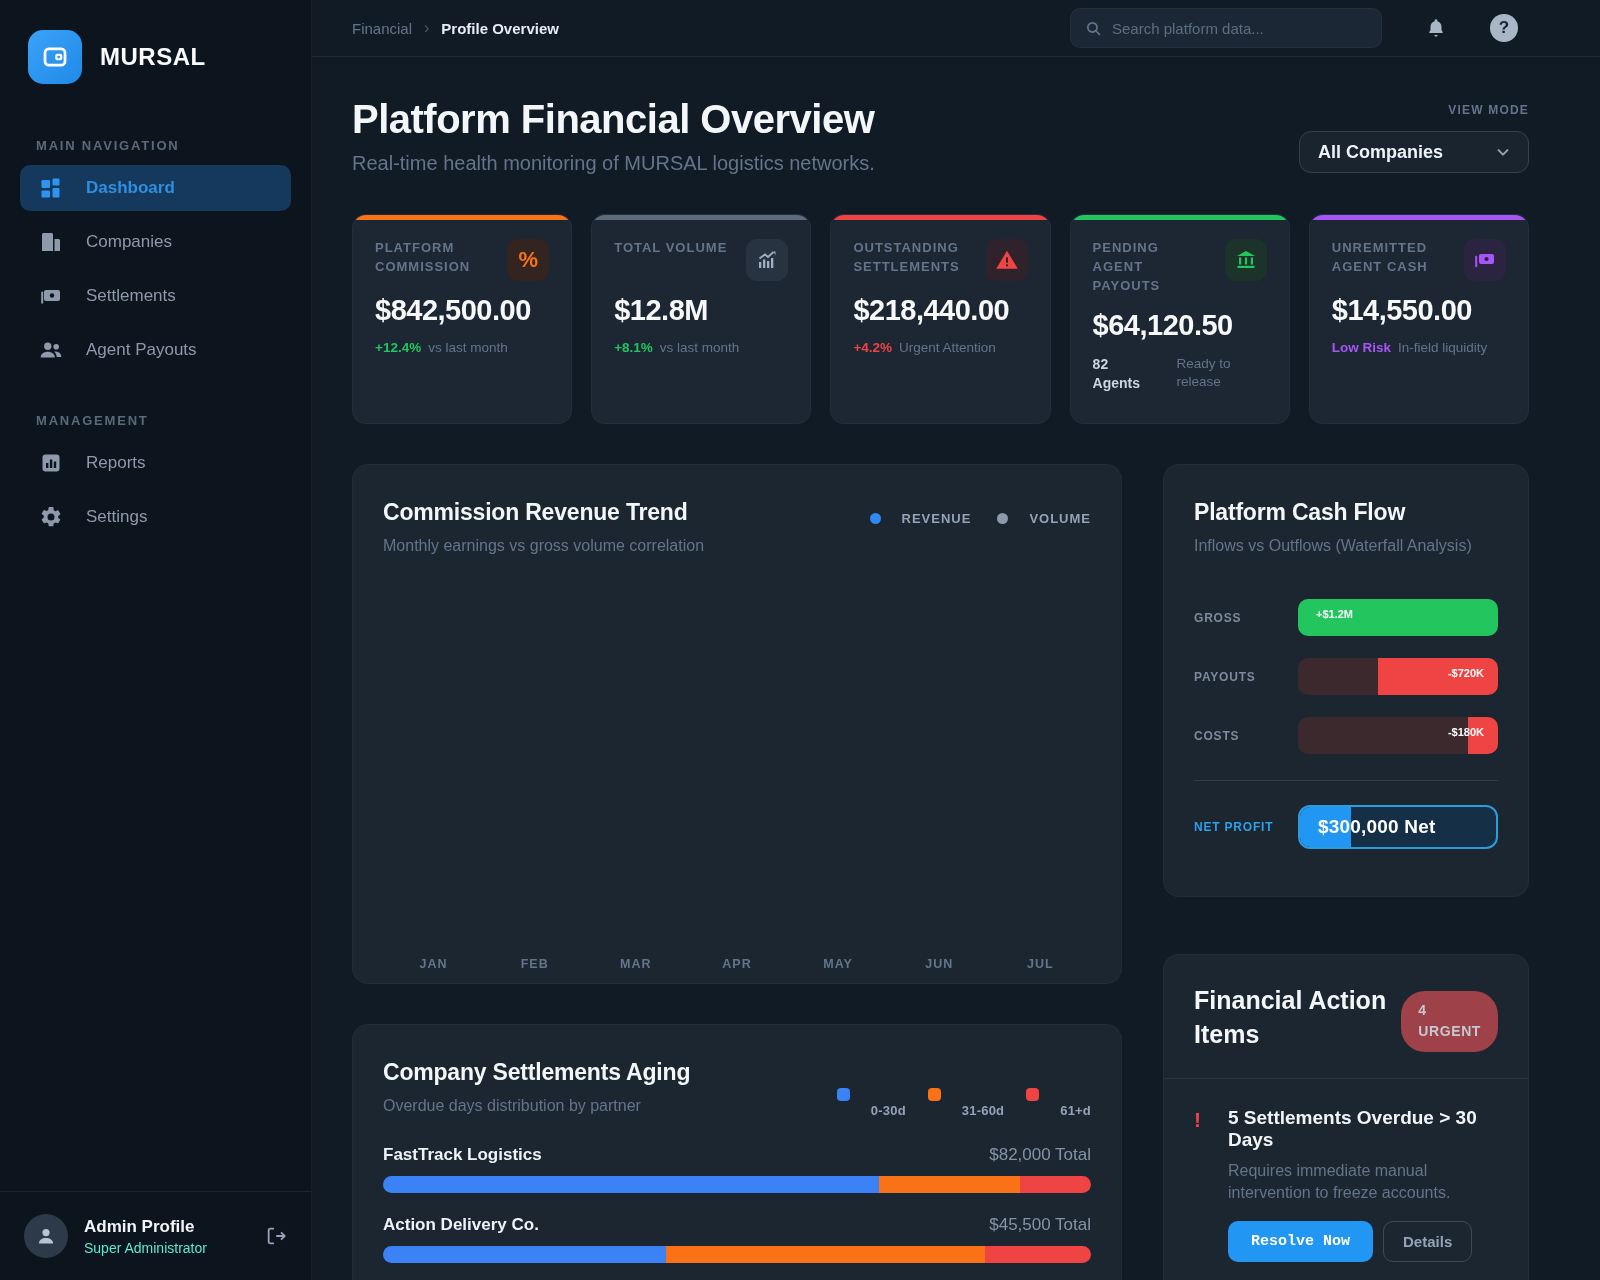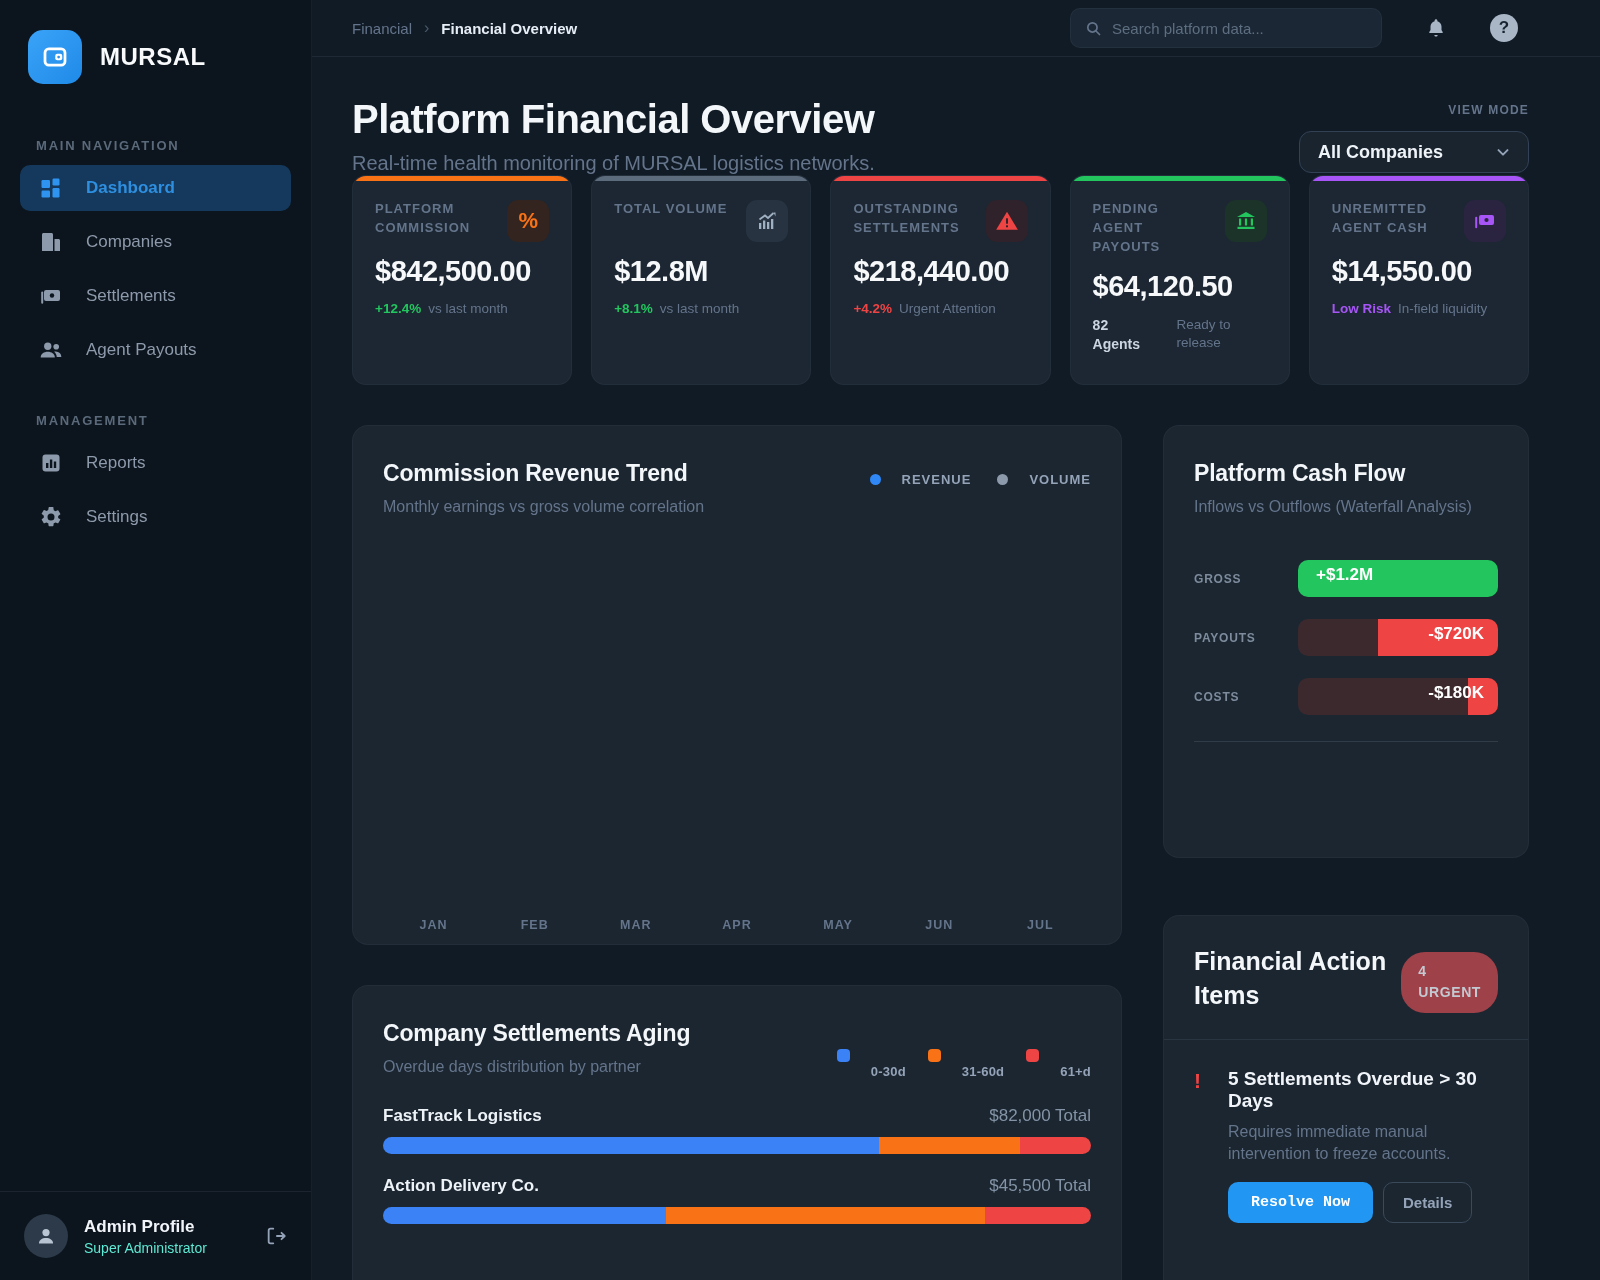--- a/index.html
+++ b/index.html
@@ -85,21 +85,21 @@
   .viewmode-label { font-size:12px; font-weight:bold; letter-spacing:1.2px; color:#64748b; margin-top:6px; }
   .viewmode-select {
     margin-top:14px; width:230px; height:42px; background:#19242f;
     border:1px solid #33415181; border:1px solid #334155; border-radius:12px;
     display:flex; align-items:center; padding:0 16px 0 18px; cursor:pointer;
   }
   .viewmode-value { font-size:18px; font-weight:bold; color:#eef3f8; }
   .viewmode-select svg { margin-left:auto; }
 
   
-  .kpi-row { display:grid; grid-template-columns:repeat(5,1fr); gap:19px; }
+  .kpi-row { margin-top:39px; display:grid; grid-template-columns:repeat(5,1fr); gap:19px; }
   .kpi-card {
     position:relative; height:210px; background:#1c2733; border:1px solid rgba(148,163,184,.06);
     border-radius:14px; padding:24px 22px 0 22px; overflow:hidden;
   }
   .kpi-accent { position:absolute; top:0; left:0; right:0; height:5px; }
   .kpi-top { display:flex; justify-content:space-between; align-items:flex-start; }
   .kpi-label {
     font-size:13px; font-weight:bold; letter-spacing:1px; color:#64748b; line-height:1.45;
     max-width:118px; text-transform:uppercase;
   }
@@ -135,21 +135,21 @@
   
   .cashflow-panel { height:433px; padding:34px 30px; }
   .cf-rows { margin-top:42px; display:flex; flex-direction:column; gap:22px; }
   .cf-row { display:flex; align-items:center; }
   .cf-label { width:104px; flex:none; font-size:12px; font-weight:bold; letter-spacing:.8px; color:#7d8b9c; }
   .cf-track { position:relative; flex:1; height:37px; border-radius:10px; }
   .cf-track.outflow { background:#3c292e; }
   .cf-fill { position:absolute; top:0; bottom:0; border-radius:10px; }
   .cf-fill.right { right:0; border-radius:0 10px 10px 0; }
   .cf-fill.full { left:0; right:0; }
-  .cf-text { position:absolute; top:0; bottom:8px; display:flex; align-items:center; font-size:17px; font-weight:bold; color:#fff; }
+  .cf-text { position:absolute; top:0; bottom:8px; display:flex; align-items:center; font-size:11px; font-weight:bold; color:#fff; }
   .cf-text.left { left:18px; }
   .cf-text.right { right:14px; }
   .cf-divider { margin:26px 0 24px 0; border-top:1px solid rgba(148,163,184,.18); }
   .cf-net-row { display:flex; align-items:center; }
   .cf-net-label { width:104px; flex:none; font-size:12px; font-weight:bold; letter-spacing:.8px; color:#2e9fe8; }
   .net-track {
     position:relative; flex:1; height:44px; border-radius:12px;
     background:#152f47; border:2px solid #2d9cdb; overflow:hidden;
   }
   .net-fill { position:absolute; left:0; top:0; bottom:0; }
@@ -301,21 +301,21 @@
     </span>
   </div>
 </aside>
 
 <div class="main">
 
   <header class="topbar">
     <div class="breadcrumb">
       <span class="crumb-parent">Financial</span>
       <span class="crumb-sep">›</span>
-      <span class="crumb-current">Financial Overview</span>
+      <span class="crumb-current">Profile Overview</span>
     </div>
     <div class="topbar-right">
       <div class="searchbox">
         <span>
           <svg width="17" height="17" viewBox="0 0 24 24" fill="none" stroke="#64748b" stroke-width="2.4" stroke-linecap="round">
             <circle cx="10.5" cy="10.5" r="6.5"></circle>
               <path d="m15.5 15.5 5 5"></path>
           </svg>
         </span>
         <input type="text" placeholder="Search platform data..." style="">
@@ -543,20 +543,27 @@
               <span class="cf-label">COSTS</span>
               <div class="cf-track outflow">
                 <span class="cf-fill right" style="width: 15%; background-color: rgb(239, 68, 68);"></span>
                 <span class="cf-text right">-$180K</span>
               </div>
             </div>
           </div>
 
           <div class="cf-divider"></div>
 
+          <div class="cf-net-row">
+            <span class="cf-net-label">NET PROFIT</span>
+            <div class="net-track">
+              <span class="net-fill" style="width: 26%; background-color: rgb(33, 150, 243);"></span>
+              <span class="net-text">$300,000 Net</span>
+            </div>
+          </div>
         </section>
 
         <section class="panel actions-panel">
           <div class="actions-head">
             <div class="actions-title">Financial Action Items</div>
             <div class="urgent-badge">
               <div class="b-count">4</div>
               <div class="b-label">URGENT</div>
             </div>
           </div>

